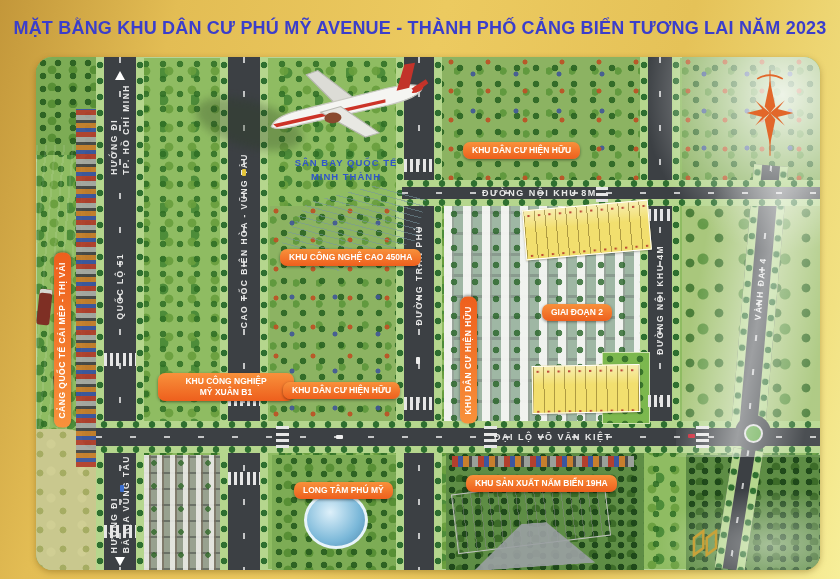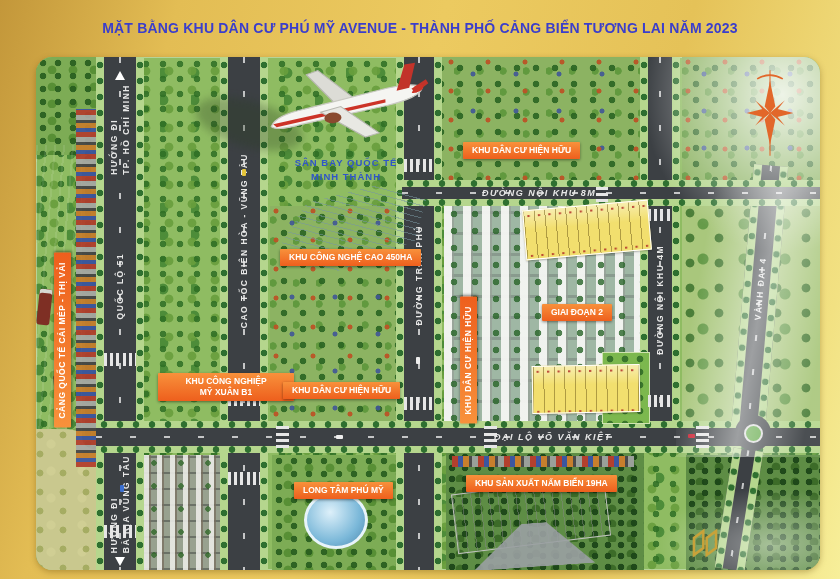--- a/index.html
+++ b/index.html
@@ -1,20 +1,20 @@
 <!DOCTYPE html>
 <html><head>
 <meta charset="utf-8">
 <style>
   html,body{margin:0;padding:0;}
   body{width:840px;height:579px;font-family:"Liberation Sans",sans-serif;overflow:hidden;}
   .frame{position:relative;width:840px;height:579px;
     background:linear-gradient(105deg,#c3973a 0%,#e3bd54 18%,#ecca60 45%,#e5c258 70%,#f2e182 92%,#f7ef9a 100%);}
   .title{position:absolute;left:0;top:0;width:100%;height:56px;display:flex;align-items:center;justify-content:center;
-    color:#3b3ecb;font-weight:bold;font-size:14px;letter-spacing:.2px;text-align:center;}
+    color:#3b3ecb;font-weight:bold;font-size:18px;letter-spacing:.2px;text-align:center;}
   .map{position:absolute;left:36px;top:57px;width:784px;height:513px;border-radius:16px;overflow:hidden;
     box-shadow:inset 0 0 0 1px rgba(255,255,255,.35), 0 2px 6px rgba(90,60,0,.35);
     background-color:#8fbc62;
     background-image:radial-gradient(circle at 8px 7px, rgba(46,110,36,.85) 3px, rgba(0,0,0,0) 3.6px),
       radial-gradient(circle at 18px 14px, rgba(104,158,60,.9) 4px, rgba(0,0,0,0) 4.8px),
       radial-gradient(circle at 3px 16px, rgba(60,128,46,.8) 5px, rgba(0,0,0,0) 5.8px);
     background-size:17px 15px,23px 19px,31px 27px;}
   .abs{position:absolute;}
   
   .trees{background-color:#7dac55;background-image:radial-gradient(circle at 7px 6px, rgba(38,92,30,.9) 3px, rgba(0,0,0,0) 3.6px),radial-gradient(circle at 16px 13px, rgba(84,140,50,.9) 4px, rgba(0,0,0,0) 4.8px);background-size:15px 13px,21px 17px;}
@@ -43,27 +43,27 @@
   
   .vroad{position:absolute;background-color:#3c4044;border-left:8px solid #b5d68d;border-right:8px solid #b5d68d;box-sizing:border-box;z-index:2;}
   .vroad::before,.vroad::after{content:"";position:absolute;top:0;bottom:0;width:8px;background-image:radial-gradient(circle at 4px 8px,#2f7030 3px,rgba(0,0,0,0) 3.6px);background-size:8px 16px;}
   .vroad::before{left:-8px;} .vroad::after{right:-8px;}
   .hroad{position:absolute;background-color:#3c4044;border-top:7px solid #b5d68d;border-bottom:7px solid #b5d68d;box-sizing:border-box;z-index:2;}
   .hroad::before,.hroad::after{content:"";position:absolute;left:0;right:0;height:7px;background-image:radial-gradient(circle at 8px 3.5px,#2f7030 3px,rgba(0,0,0,0) 3.6px);background-size:16px 7px;}
   .hroad::before{top:-7px;} .hroad::after{bottom:-7px;}
   .dashv{position:absolute;left:50%;top:0;bottom:0;width:2px;margin-left:-1px;background:repeating-linear-gradient(180deg, rgba(255,255,255,.7) 0 6px, rgba(0,0,0,0) 6px 34px);}
   .dashh{position:absolute;top:50%;left:0;right:0;height:2px;margin-top:-1px;background:repeating-linear-gradient(90deg, rgba(255,255,255,.7) 0 6px, rgba(0,0,0,0) 6px 34px);}
   .vtext{writing-mode:vertical-rl;transform:rotate(180deg);color:#e8e8e8;font-weight:bold;font-size:8.5px;letter-spacing:1.5px;white-space:nowrap;}
-  .rlabel{position:absolute;color:#e8e8e8;font-weight:bold;font-size:9px;letter-spacing:1.5px;white-space:nowrap;z-index:3;font-style:italic;}
+  .rlabel{position:absolute;color:#e8e8e8;font-weight:bold;font-size:9px;letter-spacing:1.5px;white-space:nowrap;z-index:3;}
   .xw-v{position:absolute;background:repeating-linear-gradient(90deg,#e6e6e6 0 3px, rgba(0,0,0,0) 3px 6.2px);z-index:3;}
   .xw-h{position:absolute;background:repeating-linear-gradient(0deg,#e6e6e6 0 3px, rgba(0,0,0,0) 3px 6.2px);z-index:3;}
   .car{position:absolute;z-index:3;border-radius:1px;}
   
   .pill{position:absolute;background:linear-gradient(180deg,#f8913b,#ee5f1d);color:#fff;font-weight:bold;font-size:8.5px;
-    padding:3px 9px;border-radius:1px;text-align:center;line-height:1.3;box-shadow:0 1px 3px rgba(0,0,0,.45);white-space:nowrap;z-index:6;}
+    padding:3px 9px;border-radius:7px;text-align:center;line-height:1.3;box-shadow:0 1px 3px rgba(0,0,0,.45);white-space:nowrap;z-index:6;}
   .pill.v{writing-mode:vertical-rl;transform:rotate(180deg);padding:9px 3px;letter-spacing:.5px;}
   .lots{position:absolute;z-index:4;border:1px solid #fff;background-color:#f2df6e;
     background-image:radial-gradient(circle at 5px 5px, rgba(180,50,40,.85) 1px, rgba(0,0,0,0) 1.5px),
       repeating-linear-gradient(90deg, rgba(120,100,30,.55) 0 1px, rgba(0,0,0,0) 1px 10.5px),
       linear-gradient(180deg, rgba(255,255,255,.45), rgba(0,0,0,0) 40%);
     background-size:10.5px 40px,auto,auto;box-shadow:0 1px 2px rgba(0,0,0,.3);}
   .glare{position:absolute;z-index:5;pointer-events:none;}
   .blue-note{position:absolute;z-index:6;color:#2f55c8;font-weight:bold;font-size:9.5px;text-align:center;line-height:1.5;letter-spacing:1px;}
   .logo{position:absolute;z-index:7;display:flex;align-items:center;gap:6px;}
   .logo .word{color:#c8a23a;font-weight:bold;font-size:14px;letter-spacing:3.5px;line-height:1;}

